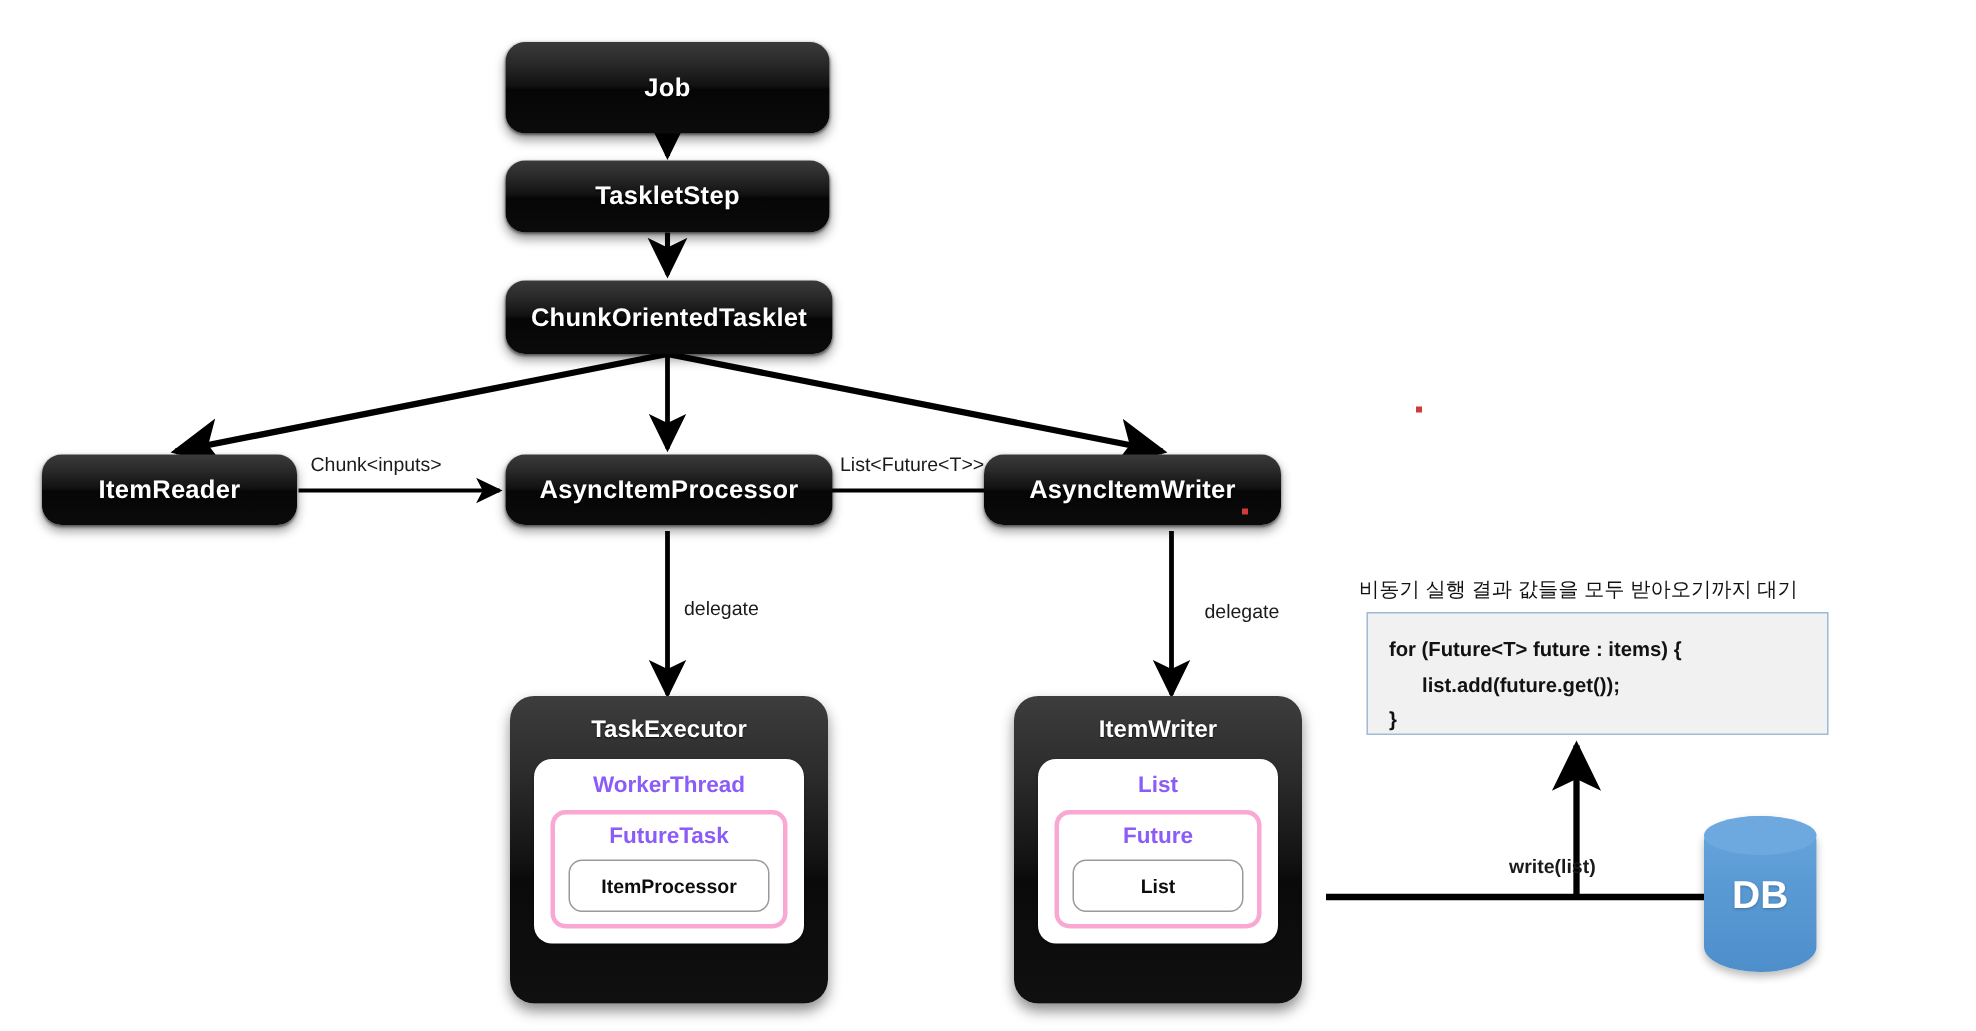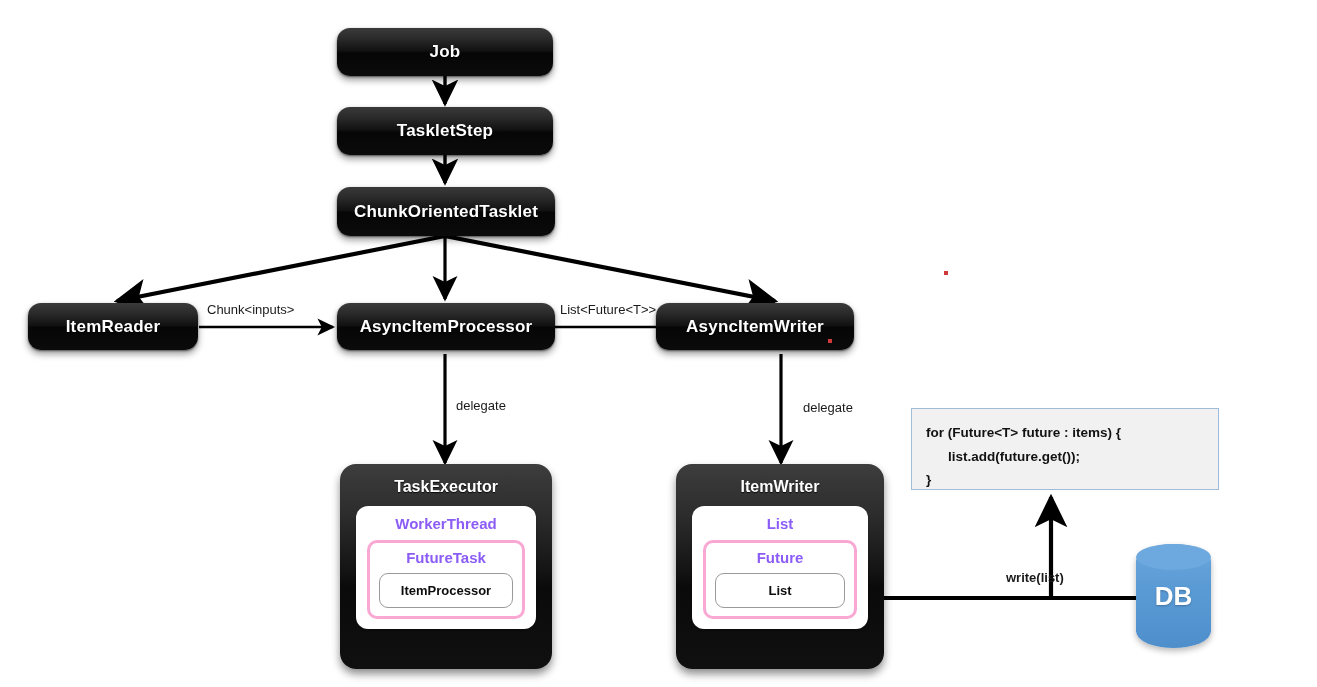--- a/index.html
+++ b/index.html
@@ -249,21 +249,21 @@
 
     <line x1="445" y1="354" x2="445" y2="463" stroke="#000" stroke-width="3.2" marker-end="url(#ah)"></line>
 
     <line x1="781" y1="354" x2="781" y2="463" stroke="#000" stroke-width="3.2" marker-end="url(#ah)"></line>
 
     <line x1="884" y1="598" x2="1190" y2="598" stroke="#000" stroke-width="4.2" marker-end="url(#ah)"></line>
 
     <line x1="1051" y1="597" x2="1051" y2="497" stroke="#000" stroke-width="4.2" marker-end="url(#ah)"></line>
   </svg>
 
-  <div class="node" style="left:337px; top:28px; width:216px; height:48px; font-size:17px;">
+  <div class="node" style="left:337px; top:28px; width:216px; height:61px; font-size:17px;">
     <span class="caption">Job</span>
   </div>
 
   <div class="node" style="left:337px; top:107px; width:216px; height:48px; font-size:17px;">
     <span class="caption">TaskletStep</span>
   </div>
 
   <div class="node" style="left:337px; top:187px; width:218px; height:49px; font-size:17px;">
     <span class="caption">ChunkOrientedTasklet</span>
   </div>
@@ -283,41 +283,42 @@
   <div class="edge-label thin" style="left:207px; top:302px;">Chunk&lt;inputs&gt;</div>
 
   <div class="edge-label thin" style="left:560px; top:302px;">List&lt;Future&lt;T&gt;&gt;</div>
 
   <div class="edge-label thin" style="left:456px; top:398px;">delegate</div>
 
   <div class="edge-label thin" style="left:803px; top:400px;">delegate</div>
 
   <div class="edge-label bold" style="left:1006px; top:570px;">write(list)</div>
 
+  <div class="callout-caption" style="left:906px; top:384px;">비동기 실행 결과 값들을 모두 받아오기까지 대기</div>
 
   <div class="code-box" style="left:911px; top:408px; width:308px; height:82px;">
     <div class="code-line">for (Future&lt;T&gt; future : items) {</div>
     <div class="code-line indent">list.add(future.get());</div>
     <div class="code-line">}</div>
   </div>
 
   <div class="container-node" style="left:340px; top:464px; width:212px; height:205px;">
     <div class="title">TaskExecutor</div>
     <div class="inner-1">
       <div class="lbl-b">WorkerThread</div>
       <div class="inner-2">
         <div class="lbl-b">FutureTask</div>
         <div class="inner-3">
           <div class="lbl-s">ItemProcessor</div>
         </div>
       </div>
     </div>
   </div>
 
-  <div class="container-node" style="left:676px; top:464px; width:208px; height:205px;">
+  <div class="container-node" style="left:676px; top:464px; width:192px; height:205px;">
     <div class="title">ItemWriter</div>
     <div class="inner-1">
       <div class="lbl-b">List</div>
       <div class="inner-2">
         <div class="lbl-b">Future</div>
         <div class="inner-3">
           <div class="lbl-s">List</div>
         </div>
       </div>
     </div>

